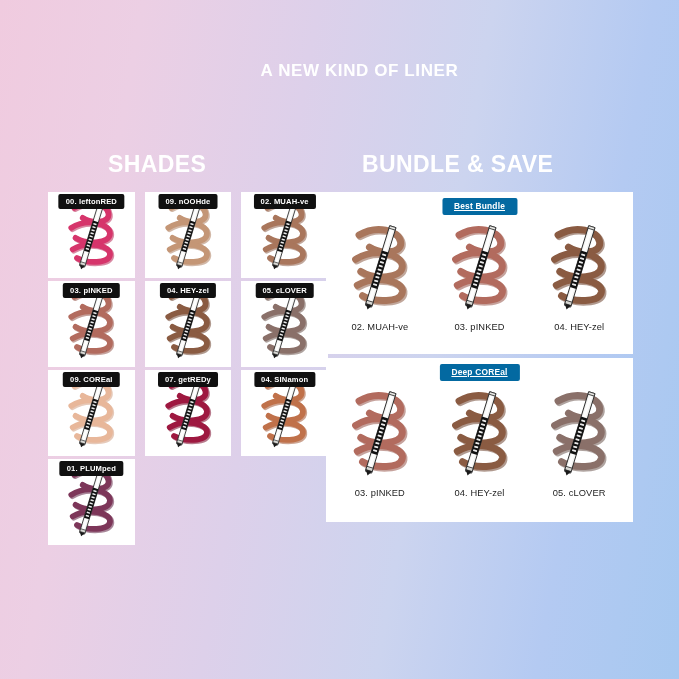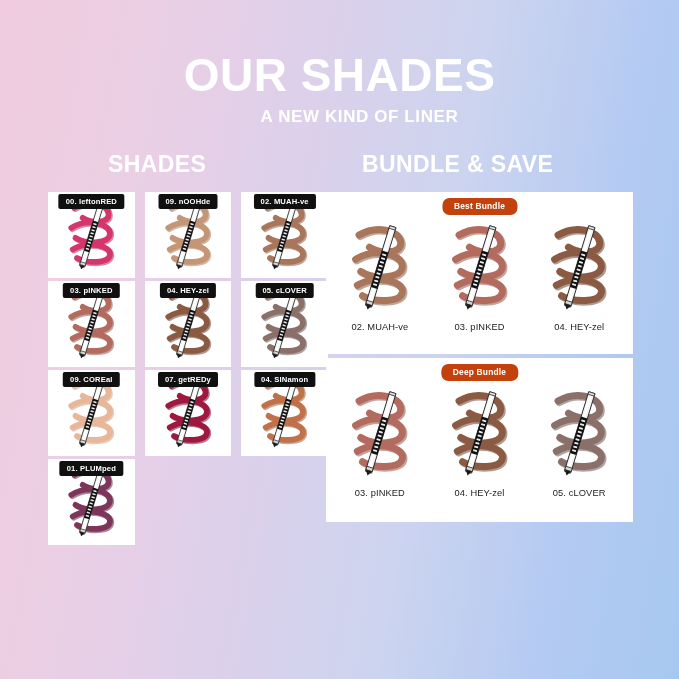--- a/index.html
+++ b/index.html
@@ -51,43 +51,43 @@
   .swatch-wrap svg{display:block;width:100%;height:100%;}
 
   
   .bundle-panel{
     position:absolute;background:#ffffff;left:326px;width:307px;
   }
   #panel-best{top:192px;height:162px;}
   #panel-deep{top:358px;height:164px;}
   .bundle-badge{
     position:absolute;left:50%;top:6px;transform:translateX(-50%);
-    background:#c2410c;color:#ffffff;font-size:8.4px;font-weight:bold;
-    padding:3px 12px 3.5px 12px;border-radius:7px;white-space:nowrap;z-index:5;
+    background:#0369a1;color:#ffffff;font-size:8.4px;font-weight:bold;
+    padding:3px 12px 3.5px 12px;border-radius:2px;white-space:nowrap;z-index:5;
     letter-spacing:0.2px;
+    text-decoration:underline;
   }
   .bundle-row{
     position:absolute;left:8px;top:24px;right:8px;bottom:6px;
     display:flex;justify-content:space-between;align-items:flex-start;
   }
   .bundle-item{width:31.5%;display:flex;flex-direction:column;align-items:center;}
   .bundle-art{width:100%;height:104px;}
   .bundle-art svg{display:block;width:100%;height:100%;}
   .bundle-cap{
     font-size:9.3px;color:#1c1c1c;margin-top:2px;text-align:center;
     letter-spacing:0.1px;white-space:nowrap;
   }
 </style>
 </head>
 <body>
 
 <div class="page">
 
   <div class="hero">
-    <div class="hero-title">OUR SHADES</div>
     <div class="hero-sub">A NEW KIND OF LINER</div>
   </div>
 
   <div class="sec-head" id="head-bundle">BUNDLE &amp; SAVE</div>
   <div class="sec-head" id="head-shades">SHADES</div>
 
   <div class="shade-grid" id="shade-grid">
       <div class="shade-card">
         <div class="swatch-wrap">
           <svg viewBox="0 0 100 120" preserveAspectRatio="xMidYMid meet">
@@ -479,21 +479,21 @@
                 <path d="M46.6,104 L54.2,104 L50.4,110 Z" fill="#1a1a1a"></path>
                 <rect x="46.6" y="10" width="7.6" height="3" fill="#e6e6e2" stroke="#2a2a2a" stroke-width="0.9"></rect>
               </g>
             </svg>
           </div>
           <div class="bundle-cap">04. HEY-zel</div>
         </div>
       </div>
     </div>
   <div class="bundle-panel" id="panel-deep">
-      <div class="bundle-badge">Deep Bundle</div>
+      <div class="bundle-badge">Deep COREal</div>
       <div class="bundle-row">
         <div class="bundle-item">
           <div class="bundle-art">
             <svg viewBox="0 0 100 120" preserveAspectRatio="xMidYMid meet">
               <path d="M26,22 C46,10 72,16 74,30 C76,44 50,44 38,36" fill="none" stroke="#98564b" stroke-width="8.5" stroke-linecap="round" stroke-linejoin="round" opacity="0.55" transform="translate(1.6,1.6)"></path>
               <path d="M26,22 C46,10 72,16 74,30 C76,44 50,44 38,36" fill="none" stroke="#b26b5e" stroke-width="8" stroke-linecap="round" stroke-linejoin="round"></path>
               <path d="M22,50 C44,36 76,44 76,58 C76,72 44,74 28,64" fill="none" stroke="#98564b" stroke-width="8.5" stroke-linecap="round" stroke-linejoin="round" opacity="0.55" transform="translate(1.6,1.6)"></path>
               <path d="M22,50 C44,36 76,44 76,58 C76,72 44,74 28,64" fill="none" stroke="#b26b5e" stroke-width="8" stroke-linecap="round" stroke-linejoin="round"></path>
               <path d="M24,80 C44,68 78,74 76,88 C74,100 44,100 30,92" fill="none" stroke="#98564b" stroke-width="8.5" stroke-linecap="round" stroke-linejoin="round" opacity="0.55" transform="translate(1.6,1.6)"></path>
               <path d="M24,80 C44,68 78,74 76,88 C74,100 44,100 30,92" fill="none" stroke="#b26b5e" stroke-width="8" stroke-linecap="round" stroke-linejoin="round"></path>

